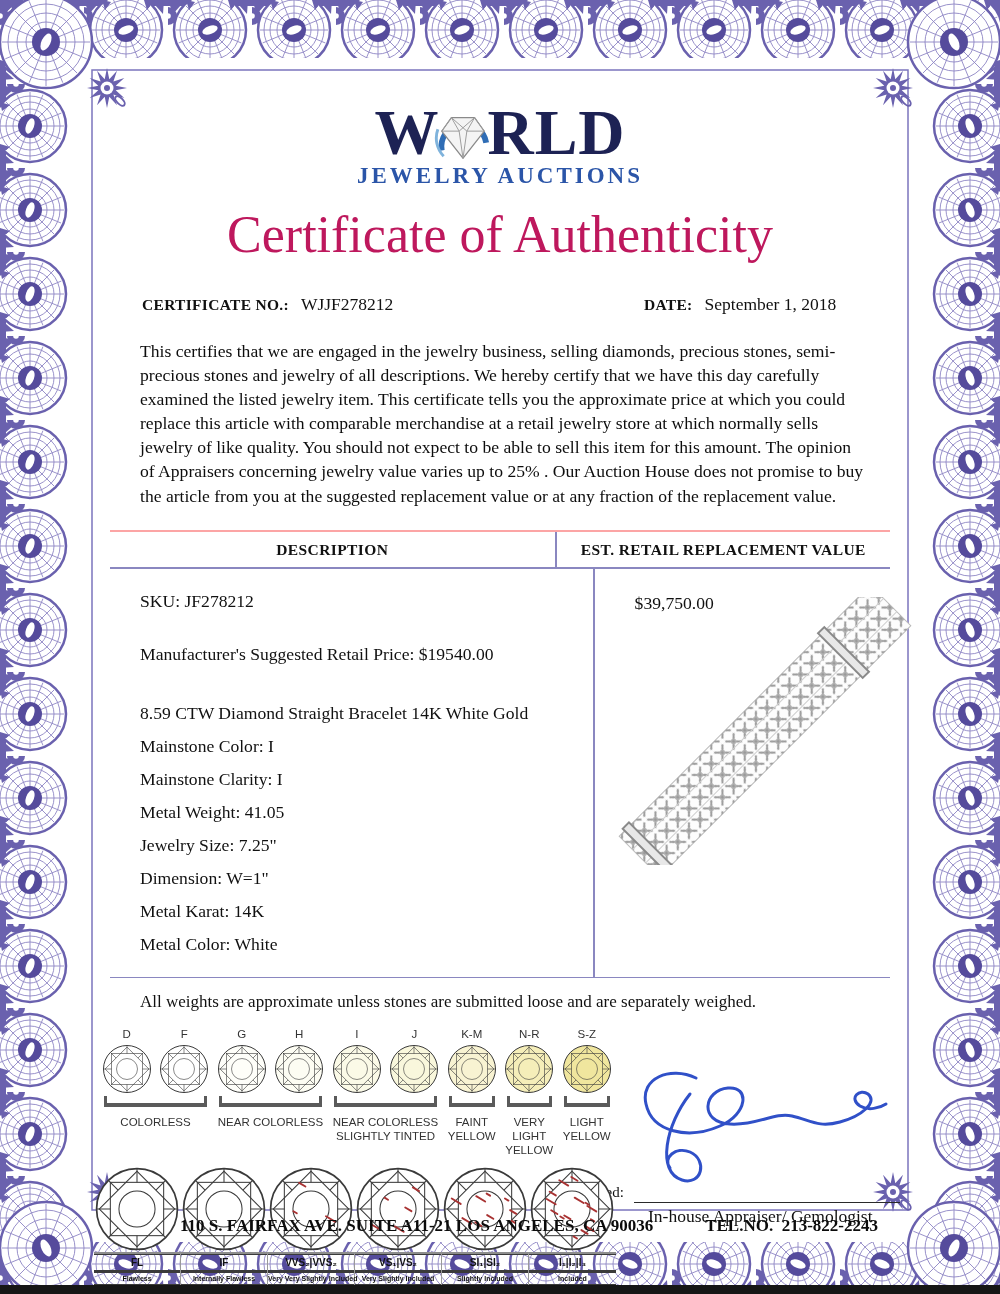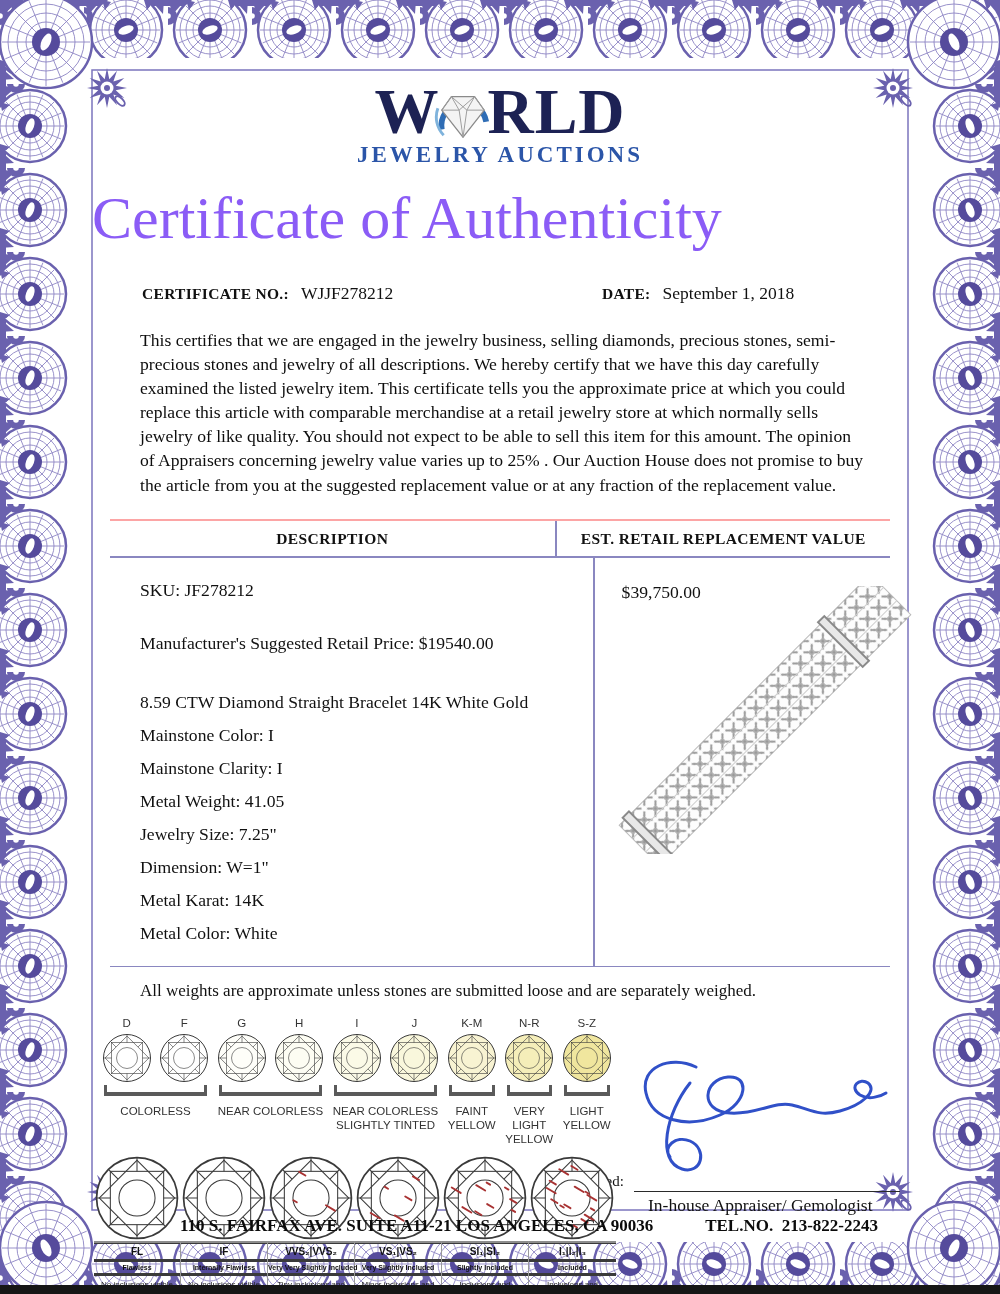--- a/index.html
+++ b/index.html
@@ -3,45 +3,45 @@
 <meta charset="utf-8">
 <style>
   html,body{margin:0;padding:0;background:#ffffff;}
   .page{position:relative;width:1000px;height:1294px;background:#ffffff;overflow:hidden;
         font-family:"Liberation Serif",serif;color:#111;}
   .border-svg{position:absolute;left:0;top:0;}
   .content{position:absolute;left:92px;top:70px;width:816px;height:1140px;}
 
   
   .logo{text-align:center;padding-top:10px;}
-  .logo-word{font-weight:bold;font-size:64px;letter-spacing:1px;color:#1d2254;line-height:1.0;}
+  .logo-word{font-weight:bold;font-size:64px;letter-spacing:1px;color:#1d2254;line-height:1.0;margin-top:21px;}
   .logo-word .lg{vertical-align:baseline;}
   .logo-gem{width:58px;height:58px;margin:0 -5px;vertical-align:-10px;}
   .logo-sub{font-weight:bold;font-size:23px;letter-spacing:3px;color:#2b55a8;margin-top:-2px;}
 
-  .title{font-size:60px;font-weight:normal;color:#8b5cf6;text-align:left;margin:16px 0 0;}
-
-  .cert-row{display:flex;padding:0 50px;margin-top:30px;font-size:17.5px;}
+  .title{font-size:52px;font-weight:normal;color:#be185d;text-align:center;margin:16px 0 0;}
+
+  .cert-row{display:flex;padding:0 50px;margin-top:30px;font-size:17.5px;gap:42px;}
   .cert-no{width:460px;}
   .lbl{font-weight:bold;font-size:15.5px;letter-spacing:.3px;}
   .val{margin-left:12px;}
 
   .body-par{margin:24px 38px 0 48px;font-size:17.6px;line-height:1.37;color:#0d0d0d;}
 
   .info-table{margin:22px 18px 0;border-top:2px solid #fca5a5;}
   .th-row{display:flex;border-bottom:2px solid #8a87c0;}
   .th{padding:9px 0 8px;font-weight:bold;font-size:15.5px;text-align:center;letter-spacing:.4px;}
   .th-left{width:57%;border-right:2px solid #8a87c0;}
   .th-right{flex:1;}
   .tb-row{display:flex;border-bottom:1.5px solid #8a87c0;min-height:310px;}
   .td-left{width:57%;border-right:2px solid #8a87c0;padding:22px 8px 16px 30px;font-size:17.6px;}
   .sku{margin-bottom:32px;}
   .msrp{margin-bottom:32px;}
   .details div{line-height:33px;}
-  .td-right{flex:1;position:relative;padding:24px 0 0 27px;}
+  .td-right{flex:1;position:relative;padding:24px 0 0 40px;}
   .retail{font-size:17.6px;}
   .bracelet{position:absolute;top:28px;left:22px;width:296px;height:268px;}
 
   .note{margin:14px 0 0 48px;font-size:17px;}
 
   .lower{position:relative;height:346px;margin-top:4px;}
 
   
   .color-scale{position:absolute;left:6px;top:12px;width:518px;}
   .cs-grades{display:flex;}

